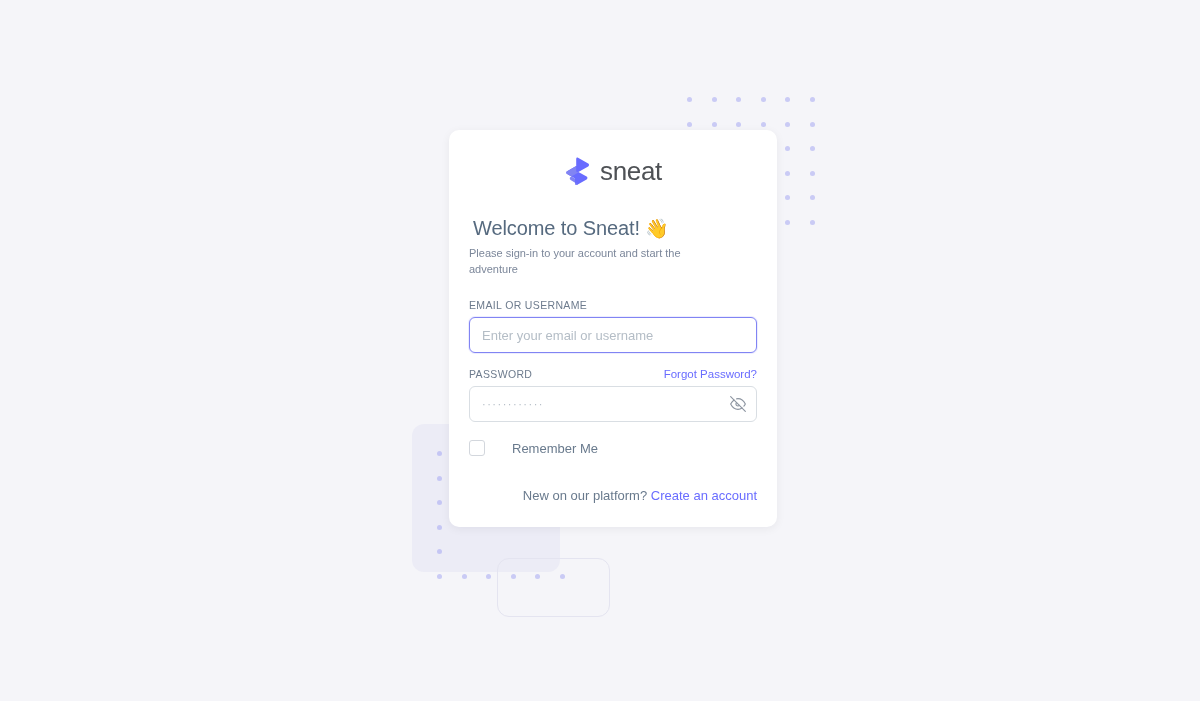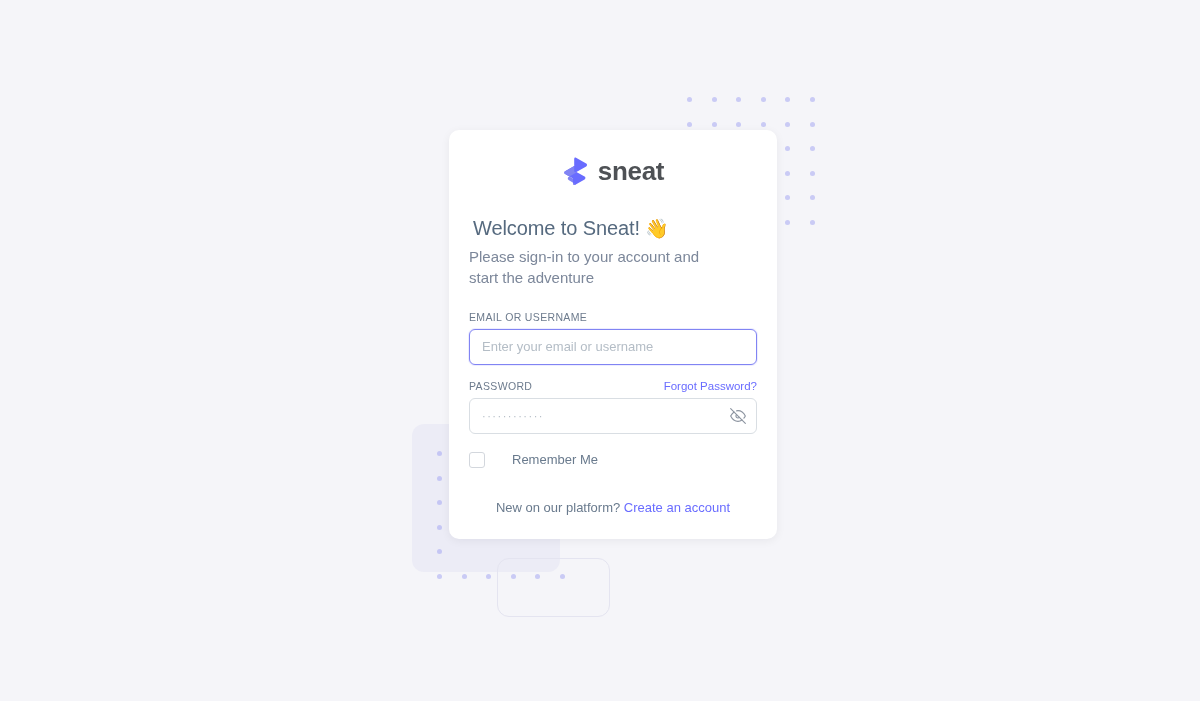--- a/index.html
+++ b/index.html
@@ -58,36 +58,36 @@
   .brand {
     display: flex;
     align-items: center;
     justify-content: center;
     gap: 10px;
     margin-bottom: 30px;
   }
   .brand-logo { width: 26px; height: 30px; display: block; }
   .brand-name {
     font-size: 26px;
-    font-weight: bold;
+    font-weight: normal;
     color: #4e5155;
     letter-spacing: -.3px;
   }
 
   
   .welcome-title {
     font-size: 20px;
     color: #566a7f;
     margin: 0 0 6px 4px;
     font-weight: normal;
     letter-spacing: -.1px;
   }
   .welcome-emoji { font-size: 19px; }
   .welcome-sub {
-    font-size: 15px;
+    font-size: 11px;
     color: #7c879a;
     line-height: 1.42;
     margin: 0 0 22px 0;
     max-width: 260px;
   }
 
   
   .field { margin-bottom: 15px; }
   .field-label-row {
     display: flex;
@@ -170,21 +170,21 @@
     color: #fff;
     font-size: 13.5px;
     font-weight: bold;
     cursor: pointer;
     font-family: "Liberation Sans", sans-serif;
     box-shadow: 0 2px 5px rgba(105,108,255,.35);
   }
 
   
   .signup-row {
-    text-align: center;
+    text-align: right;
     font-size: 13px;
     color: #697a8d;
     margin-top: 32px;
   }
   .signup-row .link { font-size: 13px; }
 </style>
 </head>
 <body>
 
 <div id="deco-bottom-left-block" class="deco"></div>

